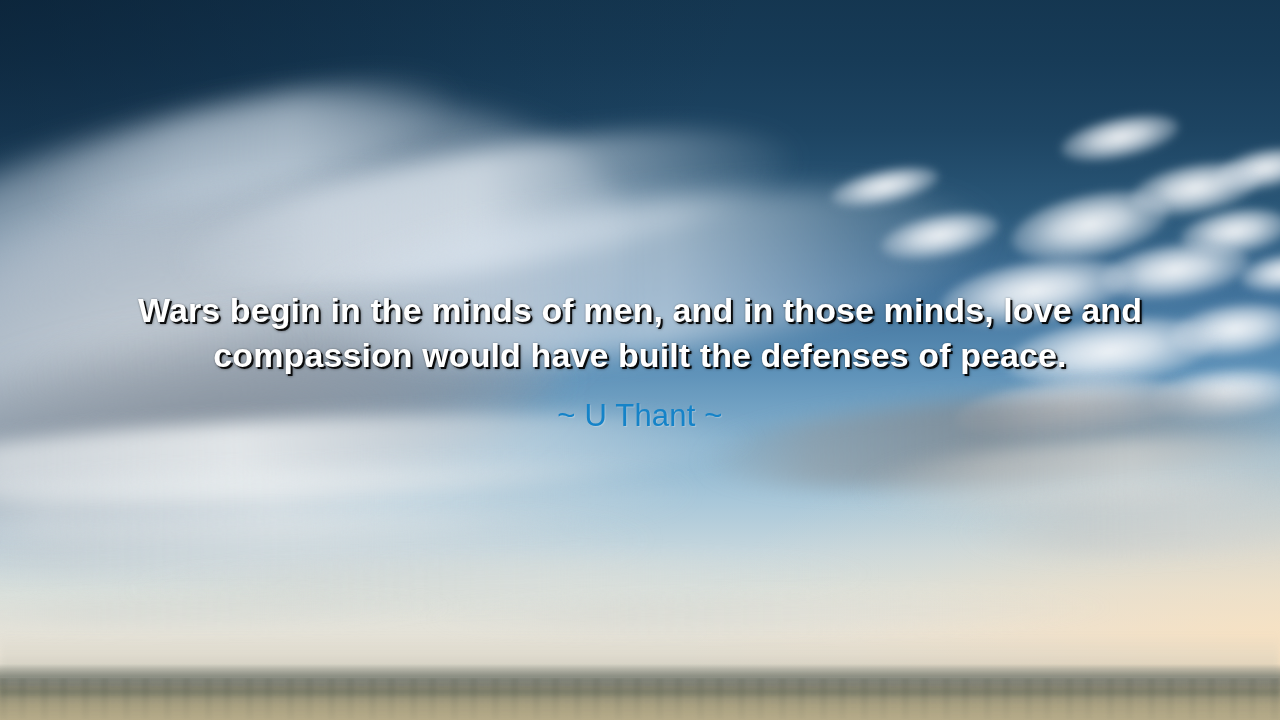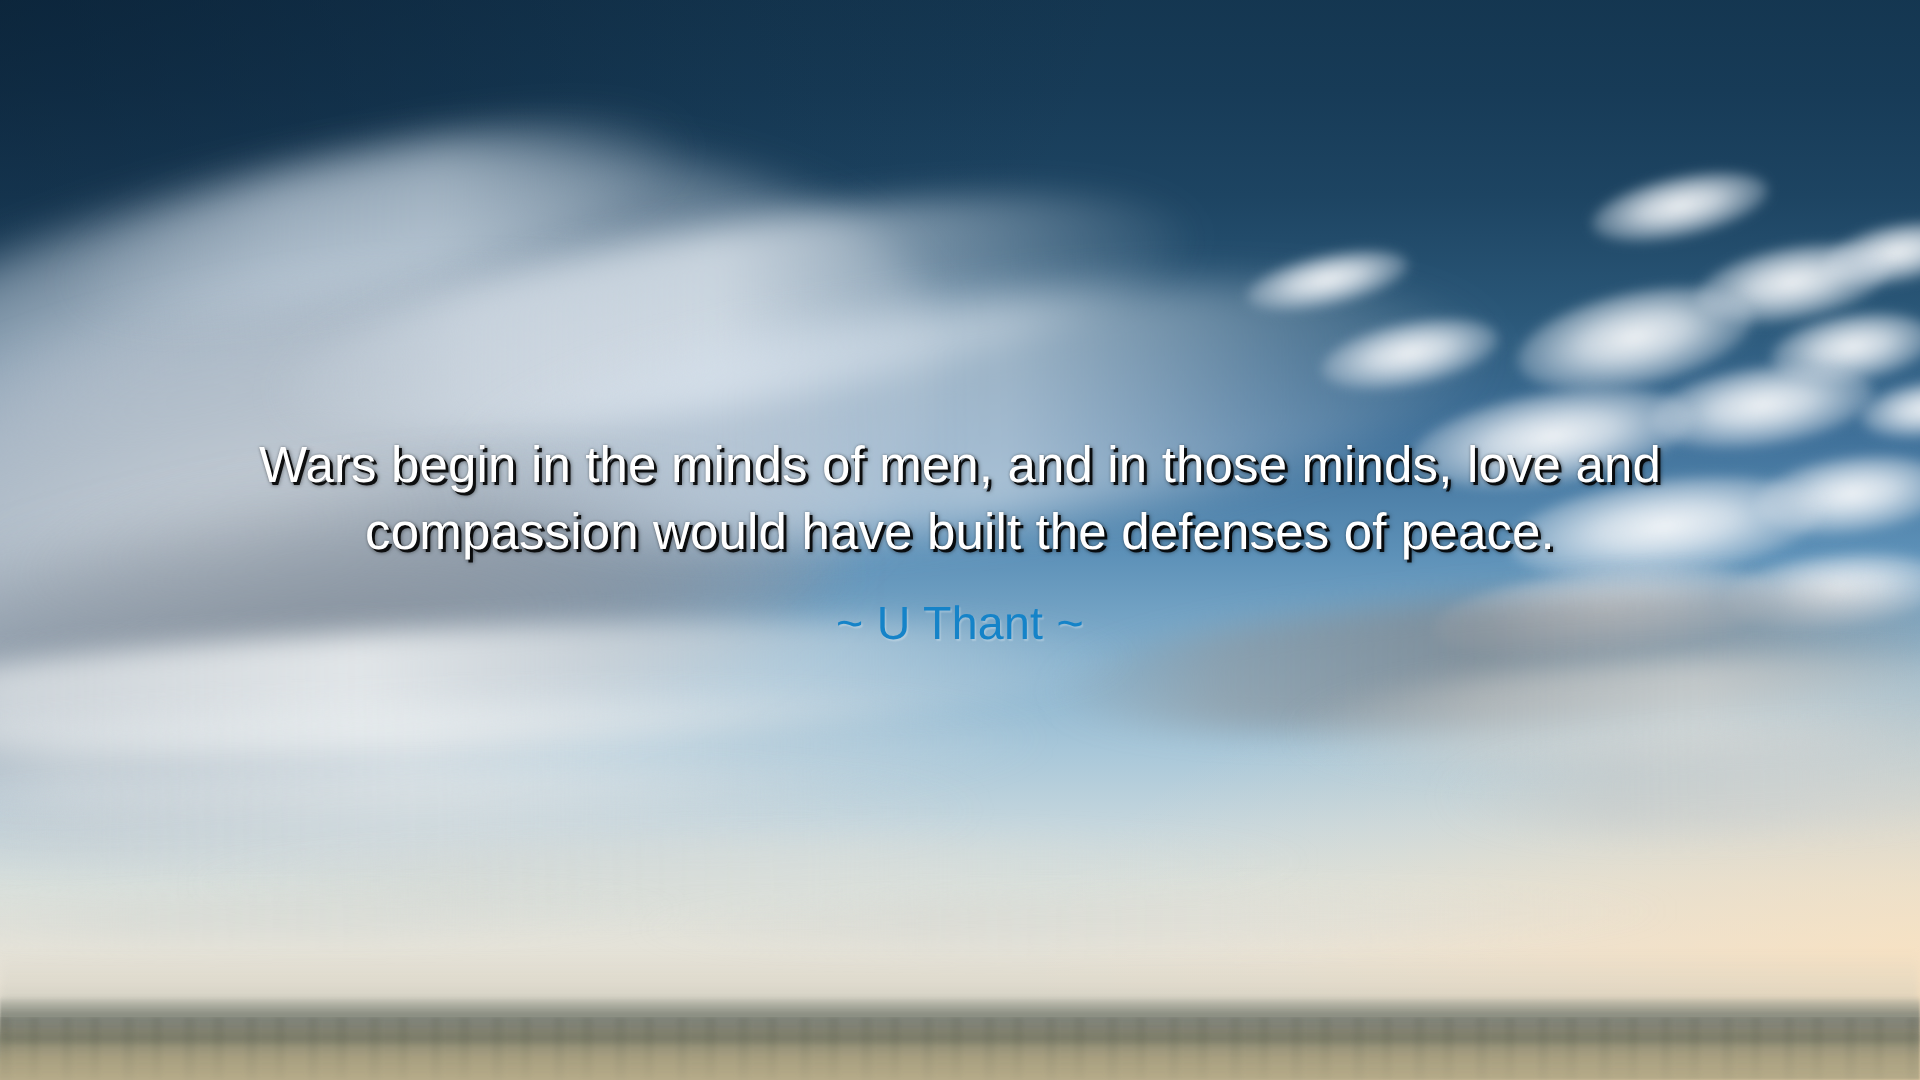--- a/index.html
+++ b/index.html
@@ -382,21 +382,21 @@
     width: 1140px;
     text-align: center;
     z-index: 20;
   }
 
   .quote-text {
     margin: 0;
     color: #ffffff;
     font-family: "Liberation Sans", sans-serif;
     font-size: 34px;
-    font-weight: 400;
+    font-weight: 700;
     line-height: 45px;
     letter-spacing: 0.1px;
     text-shadow:
       2px 2px 0px rgba(0,0,0,0.88),
       2px 2px 3px rgba(0,0,0,0.55),
       0 0 2px rgba(0,0,0,0.35);
     white-space: pre-line;
   }
 
   .quote-author {

